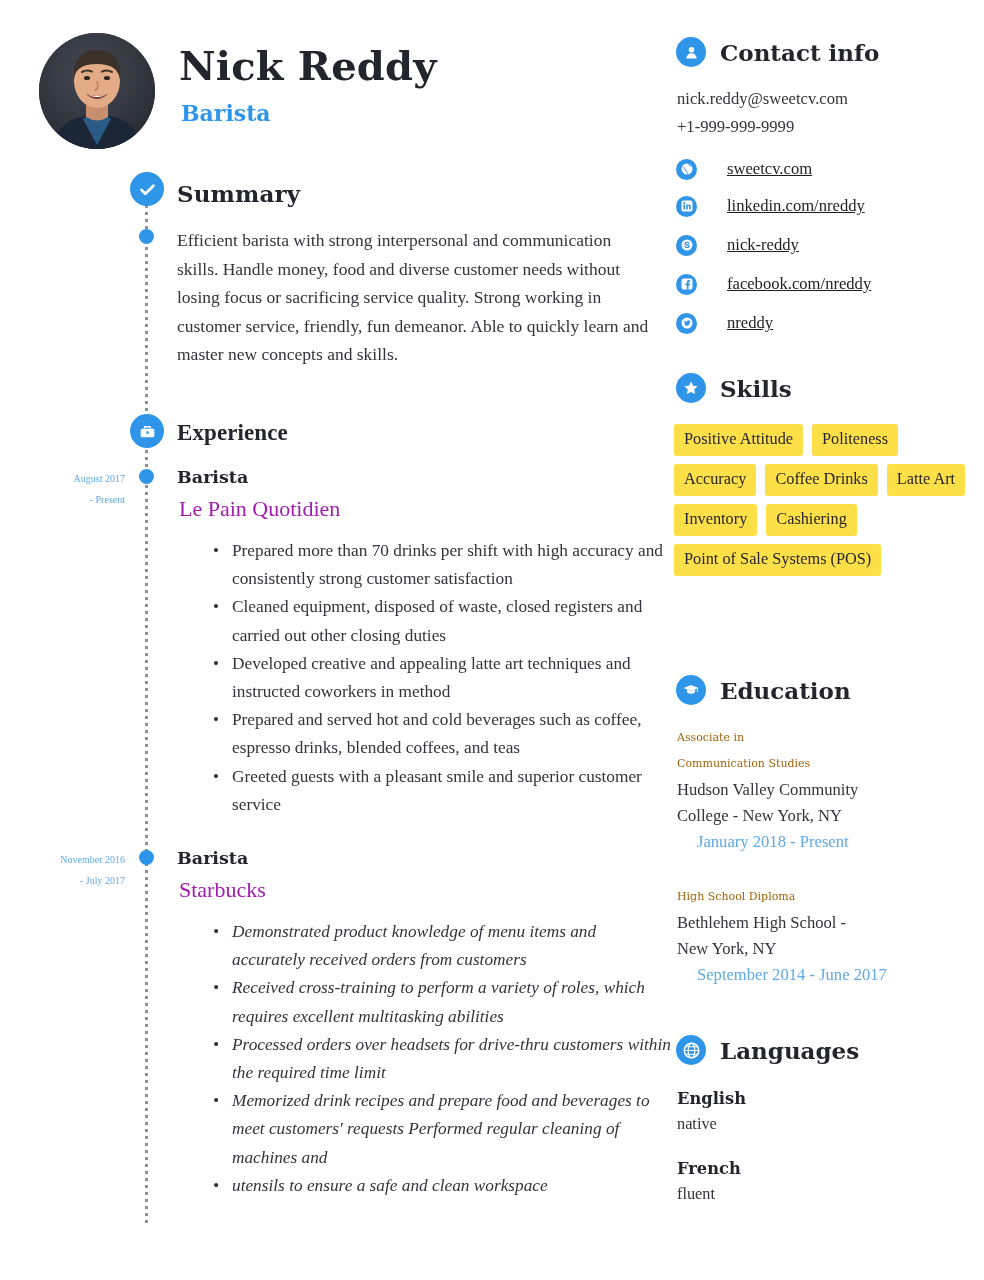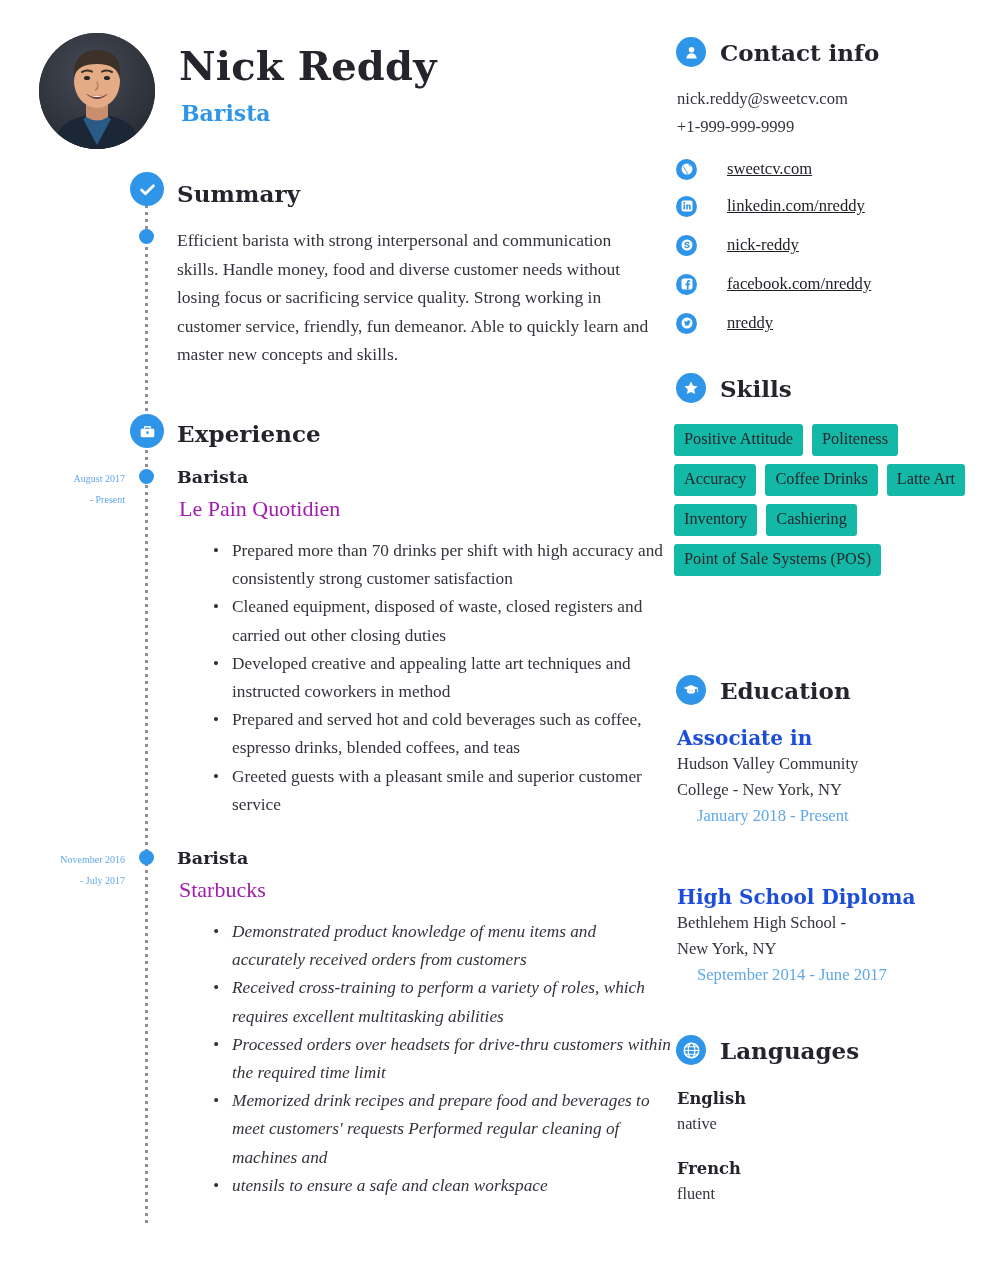--- a/index.html
+++ b/index.html
@@ -187,33 +187,33 @@
   }
 
   .skill-wrap {
     position: absolute;
     left: 14px; top: 424px;
     width: 300px;
     display: flex; flex-wrap: wrap;
     gap: 8px 9px;
   }
   .skill-pill {
-    background: #14b8a6;
+    background: #fde047;
     border-radius: 3px;
     padding: 5px 10px 7px 10px;
     font-size: 16.3px;
     line-height: 20px;
     color: #26262e;
     white-space: nowrap;
   }
 
   .edu-block { position: absolute; left: 17px; width: 290px; }
   .edu-degree {
-    font-size: 20px; font-weight: bold;
-    color: #1d4ed8;
+    font-size: 11px; font-weight: normal;
+    color: #a16207;
     line-height: 26px;
     font-family: "DejaVu Serif", "Liberation Serif", serif;
   }
   .edu-school {
     font-size: 16.6px;
     color: #33333b;
     line-height: 26px;
   }
   .edu-dates {
     font-size: 16.6px;
@@ -286,21 +286,21 @@
     <div class="node-dot" style="top:229px;"></div>
     <div class="summary-text">Efficient barista with strong interpersonal and communication skills. Handle money, food and diverse customer needs without losing focus or sacrificing service quality. Strong working in customer service, friendly, fun demeanor. Able to quickly learn and master new concepts and skills.</div>
 
     <div class="node-icon" style="top:414px;">
       <svg width="19" height="19" viewBox="0 0 24 24" xmlns="http://www.w3.org/2000/svg">
         <path d="M9 5.2 h6 a1.6 1.6 0 0 1 1.6 1.6 v1.4 h-1.9 V7.1 H9.3 v1.1 H7.4 V6.8 A1.6 1.6 0 0 1 9 5.2 Z" fill="#ffffff"></path>
         <rect x="3.4" y="8.4" width="17.2" height="10.8" rx="1.7" fill="#ffffff"></rect>
         <rect x="10.6" y="11.8" width="2.8" height="3.2" rx="0.6" fill="#2f95e8"></rect>
       </svg>
     </div>
-    <div class="section-head" style="top:420px;">Experience</div>
+    <div class="section-head" style="top:420px;font-family:Liberation Serif, serif;">Experience</div>
 
     <div class="node-dot" style="top:469px;"></div>
     <div class="date-range" style="left:5px; top:468px;">
       <div>August 2017</div>
       <div>- Present</div>
     </div>
     <div class="job-role" style="top:467px;">Barista</div>
     <div class="job-company" style="top:496px;">Le Pain Quotidien</div>
     <ul class="job-bullets" style="top:521px;">
       <li>Prepared more than 70 drinks per shift with high accuracy and consistently strong customer satisfaction</li>
@@ -418,20 +418,21 @@
           <path d="M12 5.4 L22 9.3 L12 13.2 L2 9.3 Z" fill="#ffffff"></path>
           <path d="M6.6 11.3 v3.6 q2.4 2 5.4 2 q3 0 5.4-2 v-3.6 L12 13.6 Z" fill="#ffffff"></path>
           <path d="M20.6 10 v4.3" stroke="#ffffff" stroke-width="1.1" stroke-linecap="round"></path>
         </svg>
       </span>
       <span class="sh-text">Education</span>
     </div>
 
     <div class="edu-block" style="top:725px;">
       <div class="edu-degree">Associate in</div>
+      <div class="edu-degree">Communication Studies</div>
       <div class="edu-school">Hudson Valley Community</div>
       <div class="edu-school">College - New York, NY</div>
       <div class="edu-dates">January 2018 - Present</div>
     </div>
 
     <div class="edu-block" style="top:884px;">
       <div class="edu-degree">High School Diploma</div>
       <div class="edu-school">Bethlehem High School -</div>
       <div class="edu-school">New York, NY</div>
       <div class="edu-dates">September 2014 - June 2017</div>

